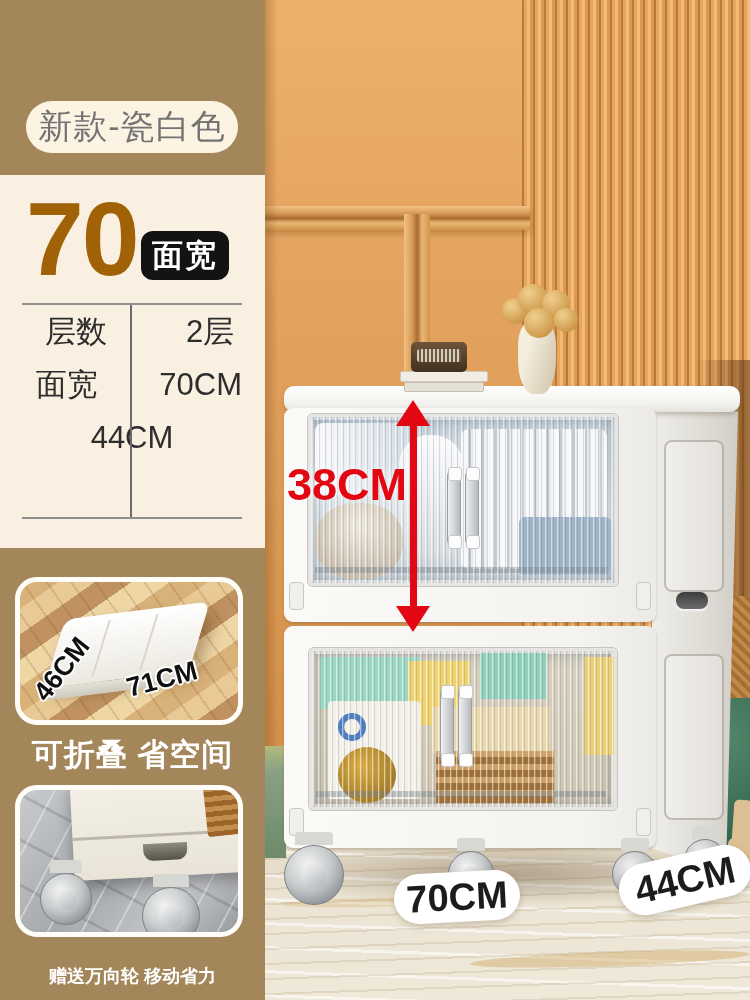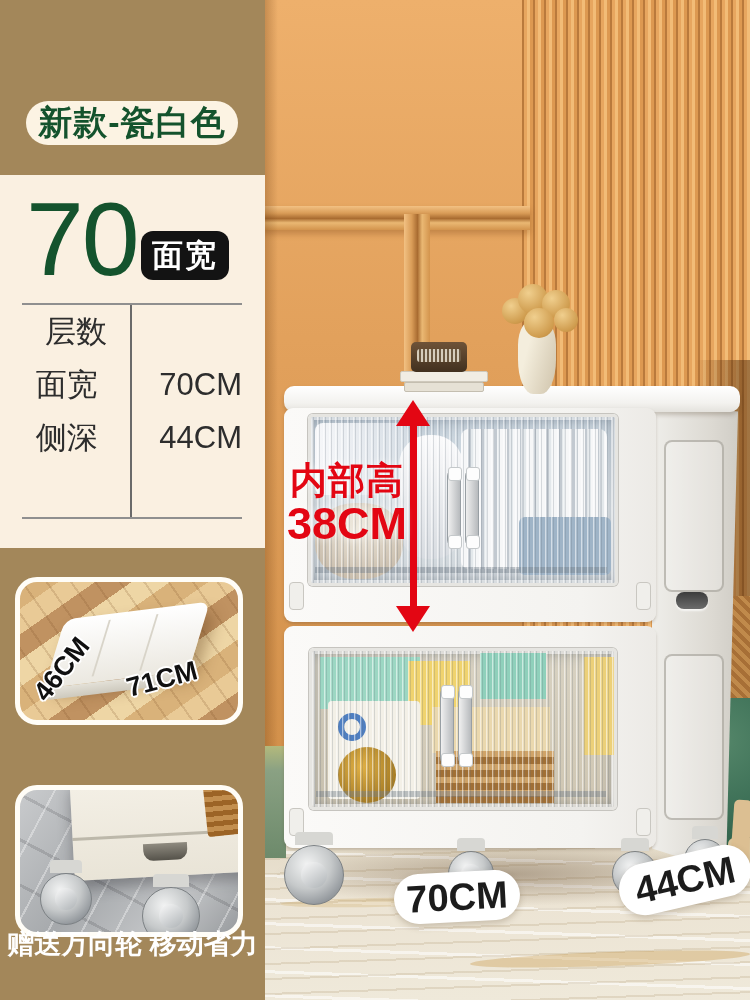--- a/index.html
+++ b/index.html
@@ -151,25 +151,25 @@
   
   .pill { position:absolute; background:#ffffff; display:flex; align-items:center; justify-content:center;
          font-weight:700; color:#1c1c1c; box-shadow:0 3px 6px rgba(90,70,45,.25); z-index:22; }
   .pill.w70 { left:394px; top:872px; width:126px; height:50px; border-radius:25px; font-size:38px; transform:rotate(-3deg); }
   .pill.d44 { left:618px; top:854px; width:134px; height:52px; border-radius:26px; font-size:38px; transform:rotate(-13deg); }
 
   
   .col-top { position:absolute; left:0; top:0; width:265px; height:175px; background:#a3875a; }
   .size-label { position:absolute; left:26px; top:8px; font-size:68px; font-weight:800; color:#ffffff;
          letter-spacing:3px; line-height:1.25; }
-  .variant-pill { position:absolute; left:26px; top:101px; width:212px; height:44px; border-radius:27px;
+  .variant-pill { position:absolute; left:26px; top:101px; width:212px; height:52px; border-radius:27px;
          background:#fcf3e3; display:flex; align-items:center; justify-content:center;
-         font-size:34px; font-weight:700; color:#14532d; letter-spacing:1px; }
+         font-size:34px; font-weight:400; color:#737373; letter-spacing:1px; }
   .col-spec { position:absolute; left:0; top:175px; width:265px; height:373px; background:#faf0e1; }
-  .bignum { position:absolute; left:26px; top:12px; font-size:104px; font-weight:400; color:#14532d;
+  .bignum { position:absolute; left:26px; top:12px; font-size:104px; font-weight:700; color:#a16207;
          line-height:1; letter-spacing:-2px; }
   .bigbadge { position:absolute; left:141px; top:56px; width:88px; height:49px; border-radius:12px;
          background:#131313; color:#ffffff; font-size:31px; font-weight:700; letter-spacing:2px;
          display:flex; align-items:center; justify-content:center; }
   .spec-table { position:absolute; left:22px; top:128px; width:220px; height:216px;
          border-top:2px solid #8f8f8f; border-bottom:2px solid #8f8f8f; }
   .spec-table .vline { position:absolute; left:108px; top:0; bottom:0; width:2px; background:#6a6a6a; }
   .srow { height:53px; display:flex; align-items:center; font-size:31px; color:#2d2d2d;gap:48px; }
   .srow .cl { width:108px; text-align:center; }
   .srow .cv { flex:1; text-align:center; }
@@ -185,21 +185,21 @@
   .foldbox .lid-line { position:absolute; top:6px; bottom:6px; width:2px; background:#d8d4c9; }
   .foldbox .lid-line.x1 { left:46px; } .foldbox .lid-line.x2 { left:94px; }
   .foldbox .fb-side { position:absolute; left:0; right:0; bottom:-12px; height:12px; border-radius:0 0 10px 10px;
          background:linear-gradient(180deg,#e4e1d8,#cdc9bd); }
   .dim-label { position:absolute; font-size:27px; font-weight:800; color:#101010;
          text-shadow:2px 0 #fff,-2px 0 #fff,0 2px #fff,0 -2px #fff,1px 1px #fff,-1px -1px #fff,1px -1px #fff,-1px 1px #fff; }
   .dim-label.d46 { left:6px; top:72px; transform:rotate(-52deg); }
   .dim-label.d71 { left:106px; top:82px; transform:rotate(-15deg); }
   .feat-cap { position:absolute; width:265px; text-align:center; color:#ffffff; font-weight:600; }
   .feat-cap.c1 { top:186px; font-size:31px; letter-spacing:1px; }
-  .feat-cap.c2 { top:378px; font-size:27px; }
+  .feat-cap.c2 { top:416px; font-size:18px; }
   .feat-img.f2 { top:237px; height:152px;
          background:
            repeating-linear-gradient(118deg, rgba(255,255,255,.35) 0 2px, rgba(0,0,0,0) 2px 30px),
            repeating-linear-gradient(28deg, rgba(60,60,65,.18) 0 3px, rgba(0,0,0,0) 3px 40px),
            linear-gradient(130deg,#c9cbcd 0%,#a6a9ac 45%,#c3c5c7 75%,#989b9e 100%); }
   .f2-cab { position:absolute; left:52px; top:-14px; width:190px; height:100px; border-radius:8px;
          background:linear-gradient(180deg,#f4f0e6,#e9e4d7); transform:rotate(-3deg);
          box-shadow:0 8px 14px rgba(40,40,45,.35); }
   .f2-notch { position:absolute; left:70px; bottom:16px; width:44px; height:17px; border-radius:0 0 10px 10px;
          background:linear-gradient(180deg,#8f8b80,#55524a); }
@@ -309,21 +309,20 @@
     <div class="fl b"></div>
     <div class="fl c"></div>
     <div class="fl d"></div>
     <div class="fl e"></div>
   </div>
 
   <div class="arrow-up"></div>
   <div class="arrow-line"></div>
   <div class="arrow-down"></div>
   <div class="red-note">
-    <div class="l1">内部高</div>
     <div class="l2">38CM</div>
   </div>
 
   <div class="pill w70">
     <span>70CM</span>
   </div>
   <div class="pill d44">
     <span>44CM</span>
   </div>
 
@@ -331,42 +330,43 @@
     <div class="variant-pill">新款-瓷白色</div>
   </div>
 
   <div class="col-spec">
     <div class="bignum">70</div>
     <div class="bigbadge">面宽</div>
     <div class="spec-table">
       <div class="vline"></div>
       <div class="srow">
         <div class="cl">层数</div>
+        <div class="cv">2层</div>
       </div>
       <div class="srow">
         <div class="cl">面宽</div>
         <div class="cv">70CM</div>
       </div>
       <div class="srow">
-        <div class="cl">侧深</div>
         <div class="cv">44CM</div>
       </div>
     </div>
   </div>
 
   <div class="col-bottom">
     <div class="feat-img f1">
       <div class="foldbox">
         <div class="lid-line x1"></div>
         <div class="lid-line x2"></div>
         <div class="fb-side"></div>
       </div>
       <div class="dim-label d46">46CM</div>
       <div class="dim-label d71">71CM</div>
     </div>
+    <div class="feat-cap c1">可折叠 省空间</div>
     <div class="feat-img f2">
       <div class="f2-cab">
         <div class="f2-drawerline"></div>
         <div class="f2-notch"></div>
         <div class="f2-basket"></div>
       </div>
       <div class="wheel" style="left:20px; top:70px; width:52px;">
         <div class="bracket"></div>
         <div class="tire" style="height:52px;">
           <div class="hub"></div>

